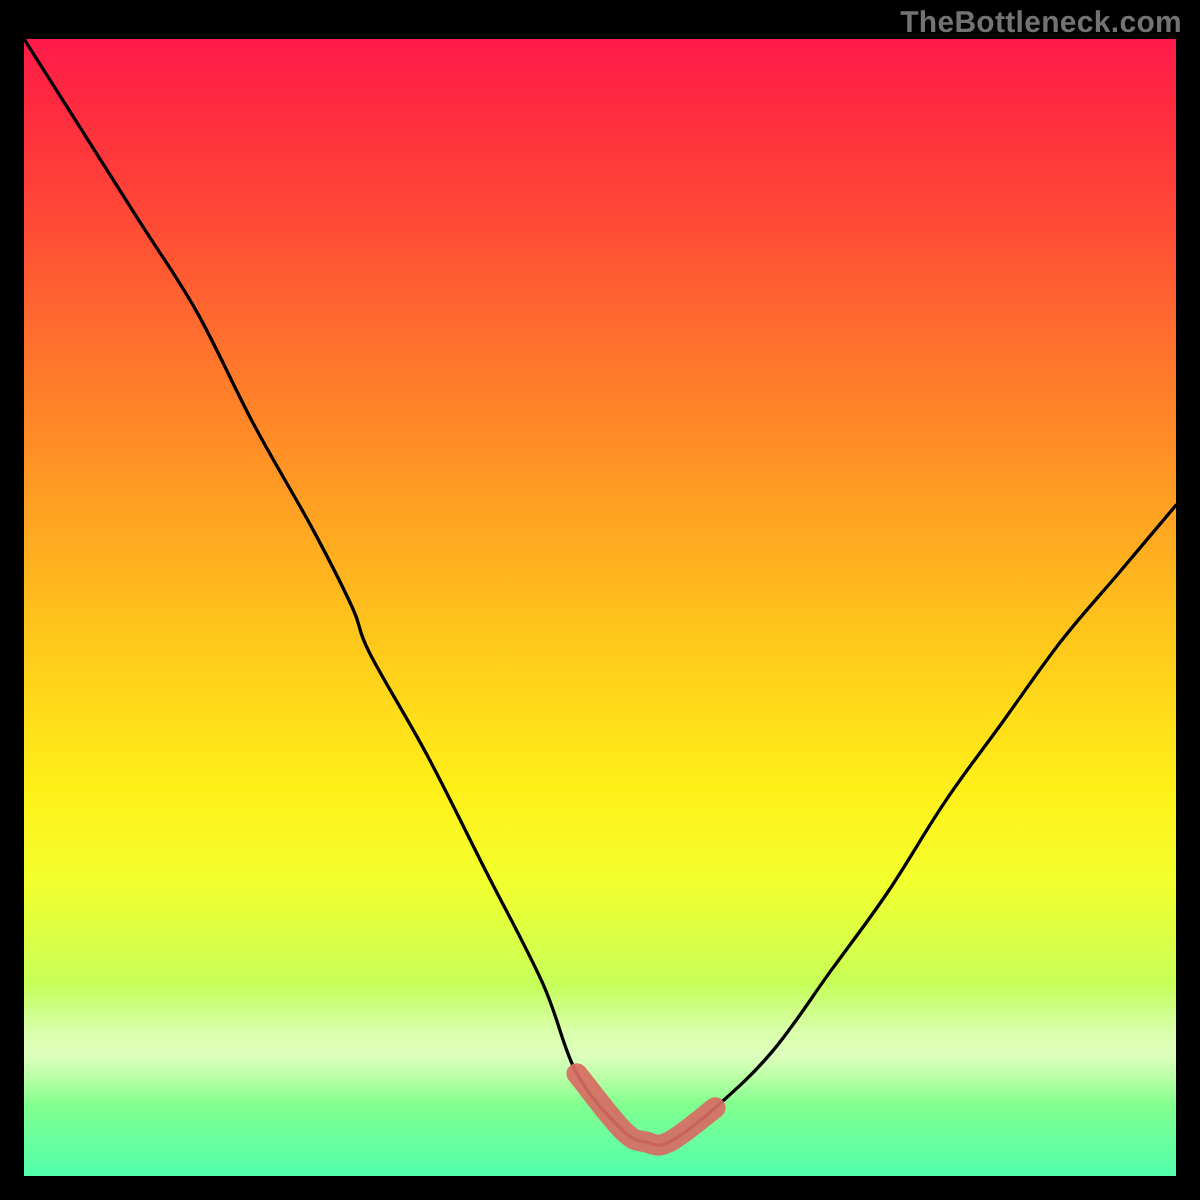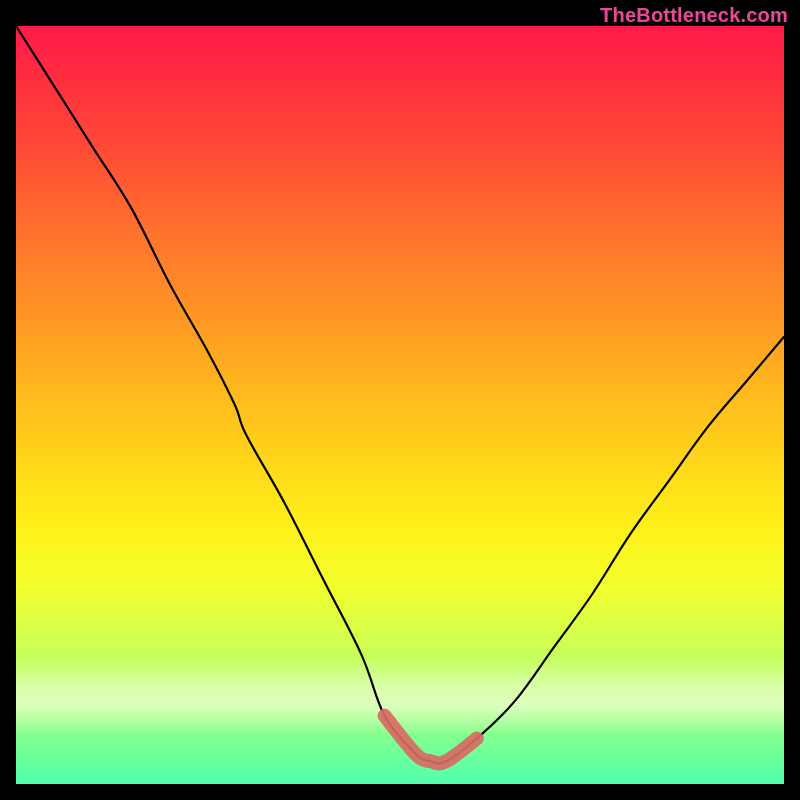--- a/index.html
+++ b/index.html
@@ -14,21 +14,21 @@
   .stage {
     position: relative;
     width: 800px;
     height: 800px;
     background: #000;
   }
   .watermark {
     position: absolute;
     top: 4px;
     right: 12px;
-    color: #ec4899;
+    color: #737373;
     font-size: 20px;
     font-weight: 600;
     letter-spacing: 0.2px;
     z-index: 5;
     user-select: none;
   }
   .plot-frame {
     position: absolute;
     left: 16px;
     top: 26px;

